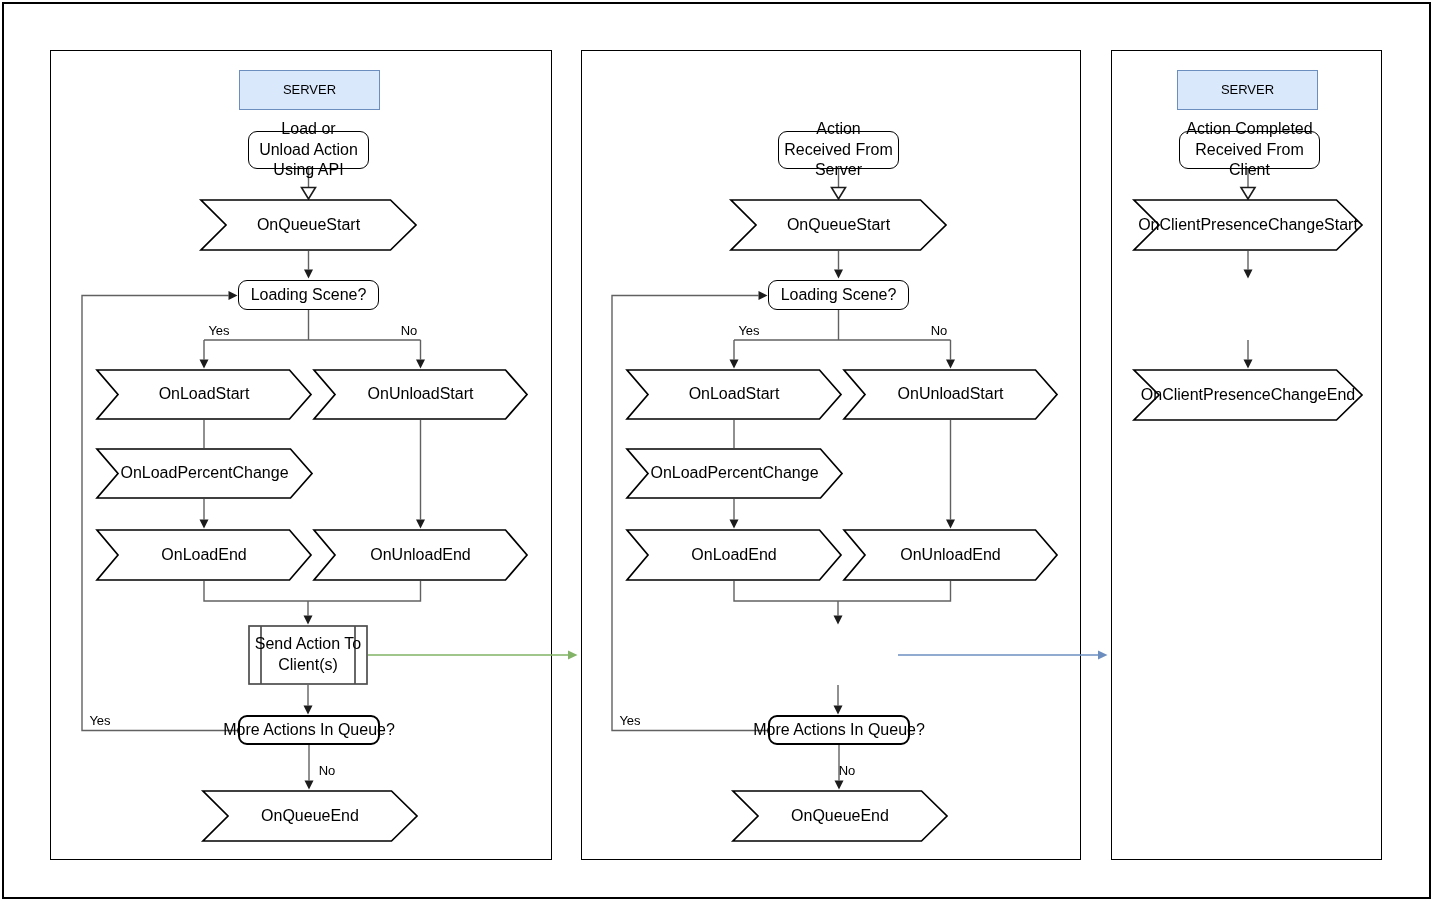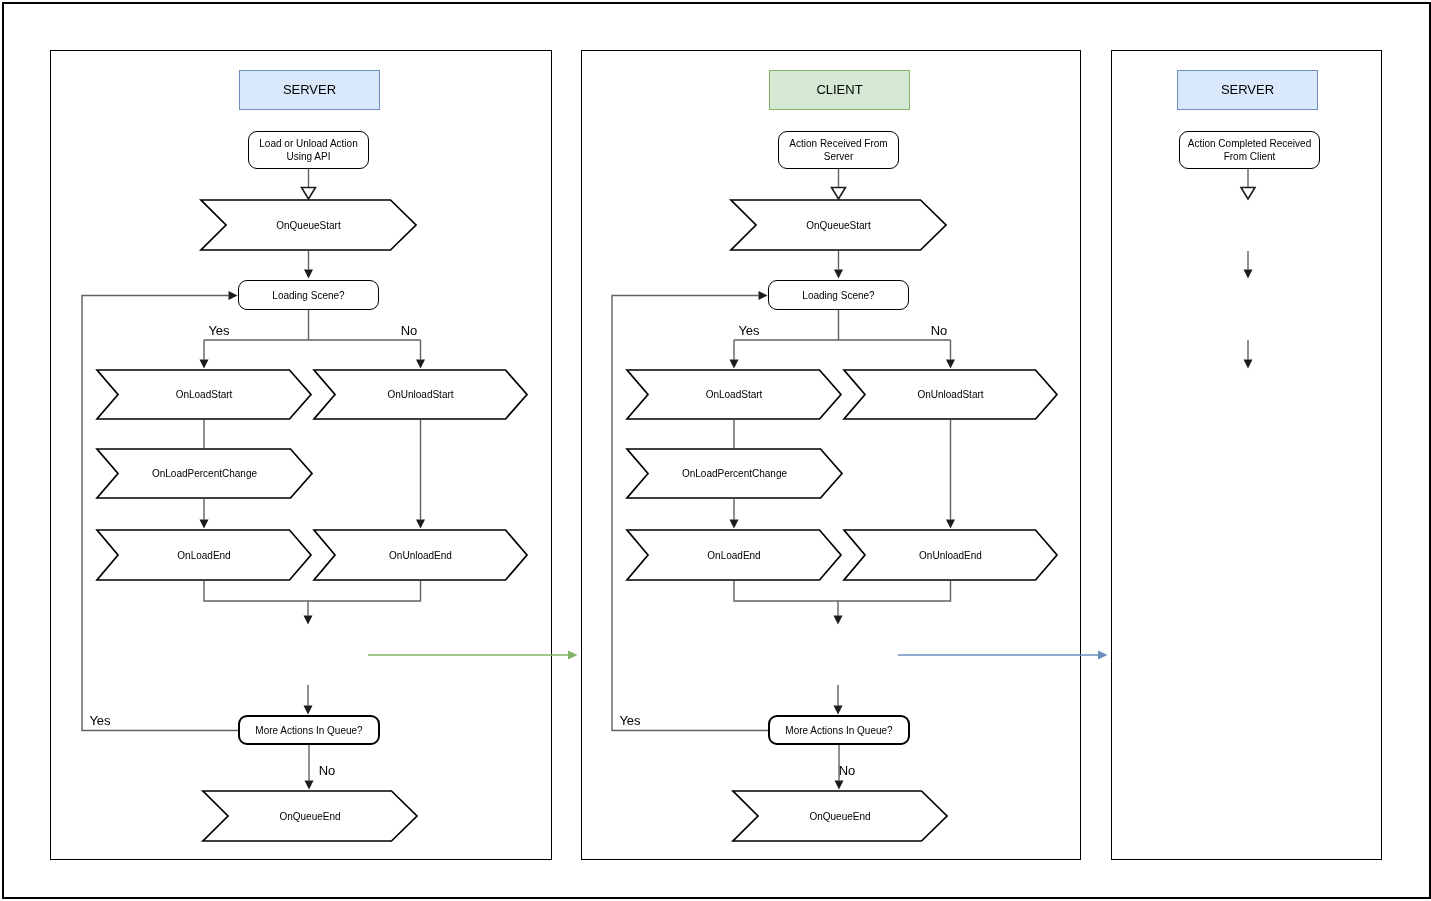--- a/index.html
+++ b/index.html
@@ -3,21 +3,21 @@
 <meta charset="utf-8">
 <style>
   html,body{margin:0;padding:0;background:#fff;}
   .canvas{position:relative;width:1431px;height:901px;background:#ffffff;
           font-family:"Liberation Sans",sans-serif;color:#000;overflow:hidden;}
   .frame{position:absolute;left:2px;top:2px;width:1425px;height:893px;border:2.5px solid #000;}
   .panel{position:absolute;border:1.6px solid #000;box-sizing:border-box;background:transparent;}
   .node{position:absolute;}
   .shape{position:absolute;left:0;top:0;width:100%;height:100%;overflow:visible;display:block;}
   .lbl{position:absolute;inset:0;display:flex;align-items:center;justify-content:center;
-       text-align:center;font-size:10px;line-height:1.3;padding:0 5px;box-sizing:border-box;}
+       text-align:center;font-size:16px;line-height:1.3;padding:0 5px;box-sizing:border-box;}
   .nw .lbl{white-space:nowrap;padding:0;}
   .round{border:1.8px solid #000;border-radius:9px;background:#fff;box-sizing:border-box;}
   .thick{border-width:2.2px;padding-left:48px;}
   .hdr{box-sizing:border-box;border:1px solid #000;}
   .hdr .lbl{font-size:13px;}
   .hdr-blue{background:#dae8fc;border-color:#6c8ebf;}
   .hdr-green{background:#d5e8d4;border-color:#82b366;}
   .step{fill:#ffffff;stroke:#000000;stroke-width:1.7;stroke-linejoin:miter;}
   .pp{fill:#ffffff;stroke:#4d4d4d;stroke-width:1.7;}
   .ppl{stroke:#4d4d4d;stroke-width:1.7;}
@@ -135,35 +135,40 @@
       <polygon class="step" points="1,1 193.5,1 215,26 193.5,51 1,51 22,26"></polygon>
       </svg>
     <div class="lbl">OnLoadEnd</div>
   </div>
   <div class="node nw" style="left:313px;top:529px;width:215px;height:52px">
     <svg class="shape" viewBox="0 0 215 52">
       <polygon class="step" points="1,1 192.5,1 214,26 192.5,51 1,51 22,26"></polygon>
       </svg>
     <div class="lbl">OnUnloadEnd</div>
   </div>
+  <div class="node" style="left:248px;top:625px;width:120px;height:60px">
+    <svg class="shape" viewBox="0 0 120 60">
+      <rect class="pp" x="1" y="1" width="118" height="58"></rect>
+      <line class="ppl" x1="13" y1="1" x2="13" y2="59"></line>
+      <line class="ppl" x1="107" y1="1" x2="107" y2="59"></line>
+      </svg>
+    <div class="lbl">Send Action To Client(s)</div>
+  </div>
   <div class="node round thick nw" style="left:238px;top:715px;width:142px;height:30px">
     <div class="lbl">More Actions In Queue?</div>
   </div>
   <div class="tag" style="left:80px;top:712px;width:40px;height:16px">Yes</div>
   <div class="tag" style="left:310px;top:762px;width:34px;height:16px">No</div>
   <div class="node nw" style="left:202px;top:790px;width:216px;height:52px">
     <svg class="shape" viewBox="0 0 216 52">
       <polygon class="step" points="1,1 189.5,1 215,26 189.5,51 1,51 26,26"></polygon>
       </svg>
     <div class="lbl">OnQueueEnd</div>
   </div>
 
-  <div class="node hdr hdr-green" style="left:769px;top:70px;width:141px;height:40px">
-    <div class="lbl">CLIENT</div>
-  </div>
   <div class="node round" style="left:778px;top:131px;width:121px;height:38px">
     <div class="lbl">Action Received From Server</div>
   </div>
   <div class="node nw" style="left:730px;top:199px;width:217px;height:52px">
     <svg class="shape" viewBox="0 0 217 52">
       <polygon class="step" points="1,1 190.5,1 216,26 190.5,51 1,51 26,26"></polygon>
       </svg>
     <div class="lbl">OnQueueStart</div>
   </div>
   <div class="node round nw" style="left:768px;top:280px;width:141px;height:30px">
@@ -212,13 +217,25 @@
       </svg>
     <div class="lbl">OnQueueEnd</div>
   </div>
 
   <div class="node hdr hdr-blue" style="left:1177px;top:70px;width:141px;height:40px">
     <div class="lbl">SERVER</div>
   </div>
   <div class="node round" style="left:1179px;top:131px;width:141px;height:38px">
     <div class="lbl">Action Completed Received From Client</div>
   </div>
+  <div class="node nw" style="left:1133px;top:199px;width:230px;height:52px">
+    <svg class="shape" viewBox="0 0 230 52">
+      <polygon class="step" points="1,1 203.5,1 229,26 203.5,51 1,51 26,26"></polygon>
+      </svg>
+    <div class="lbl">OnClientPresenceChangeStart</div>
+  </div>
+  <div class="node nw" style="left:1133px;top:369px;width:230px;height:52px">
+    <svg class="shape" viewBox="0 0 230 52">
+      <polygon class="step" points="1,1 203.5,1 229,26 203.5,51 1,51 26,26"></polygon>
+      </svg>
+    <div class="lbl">OnClientPresenceChangeEnd</div>
+  </div>
 </div>
 
 </body></html>

